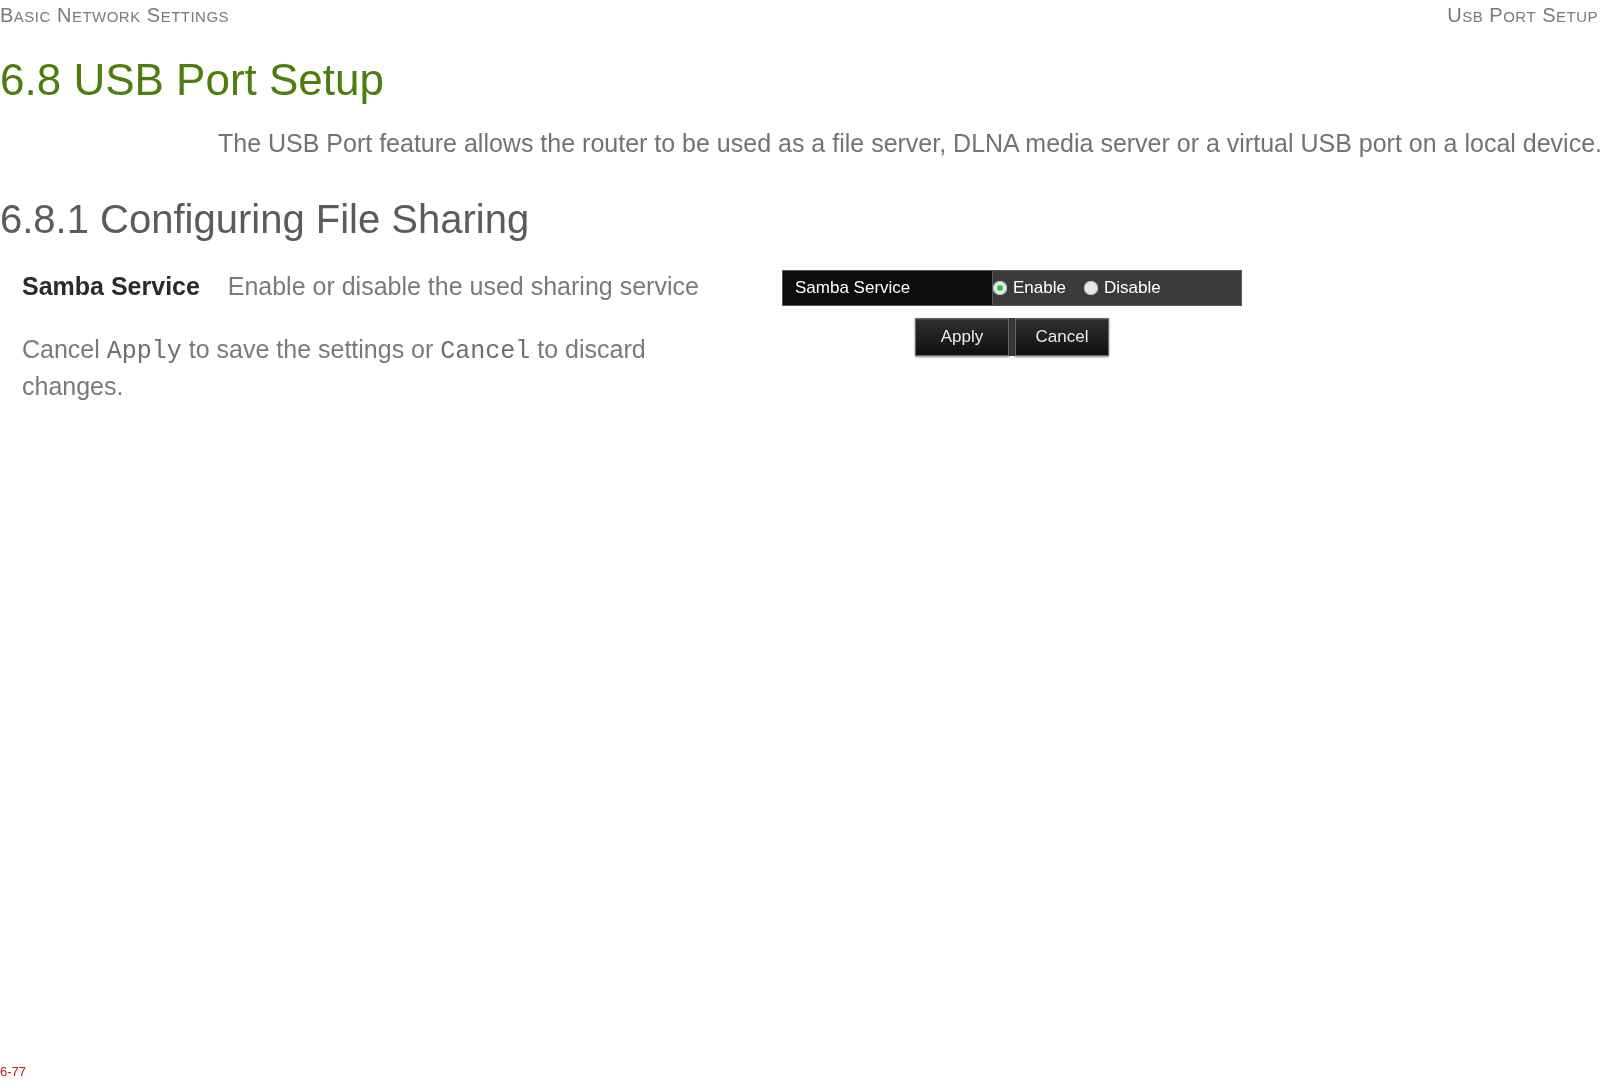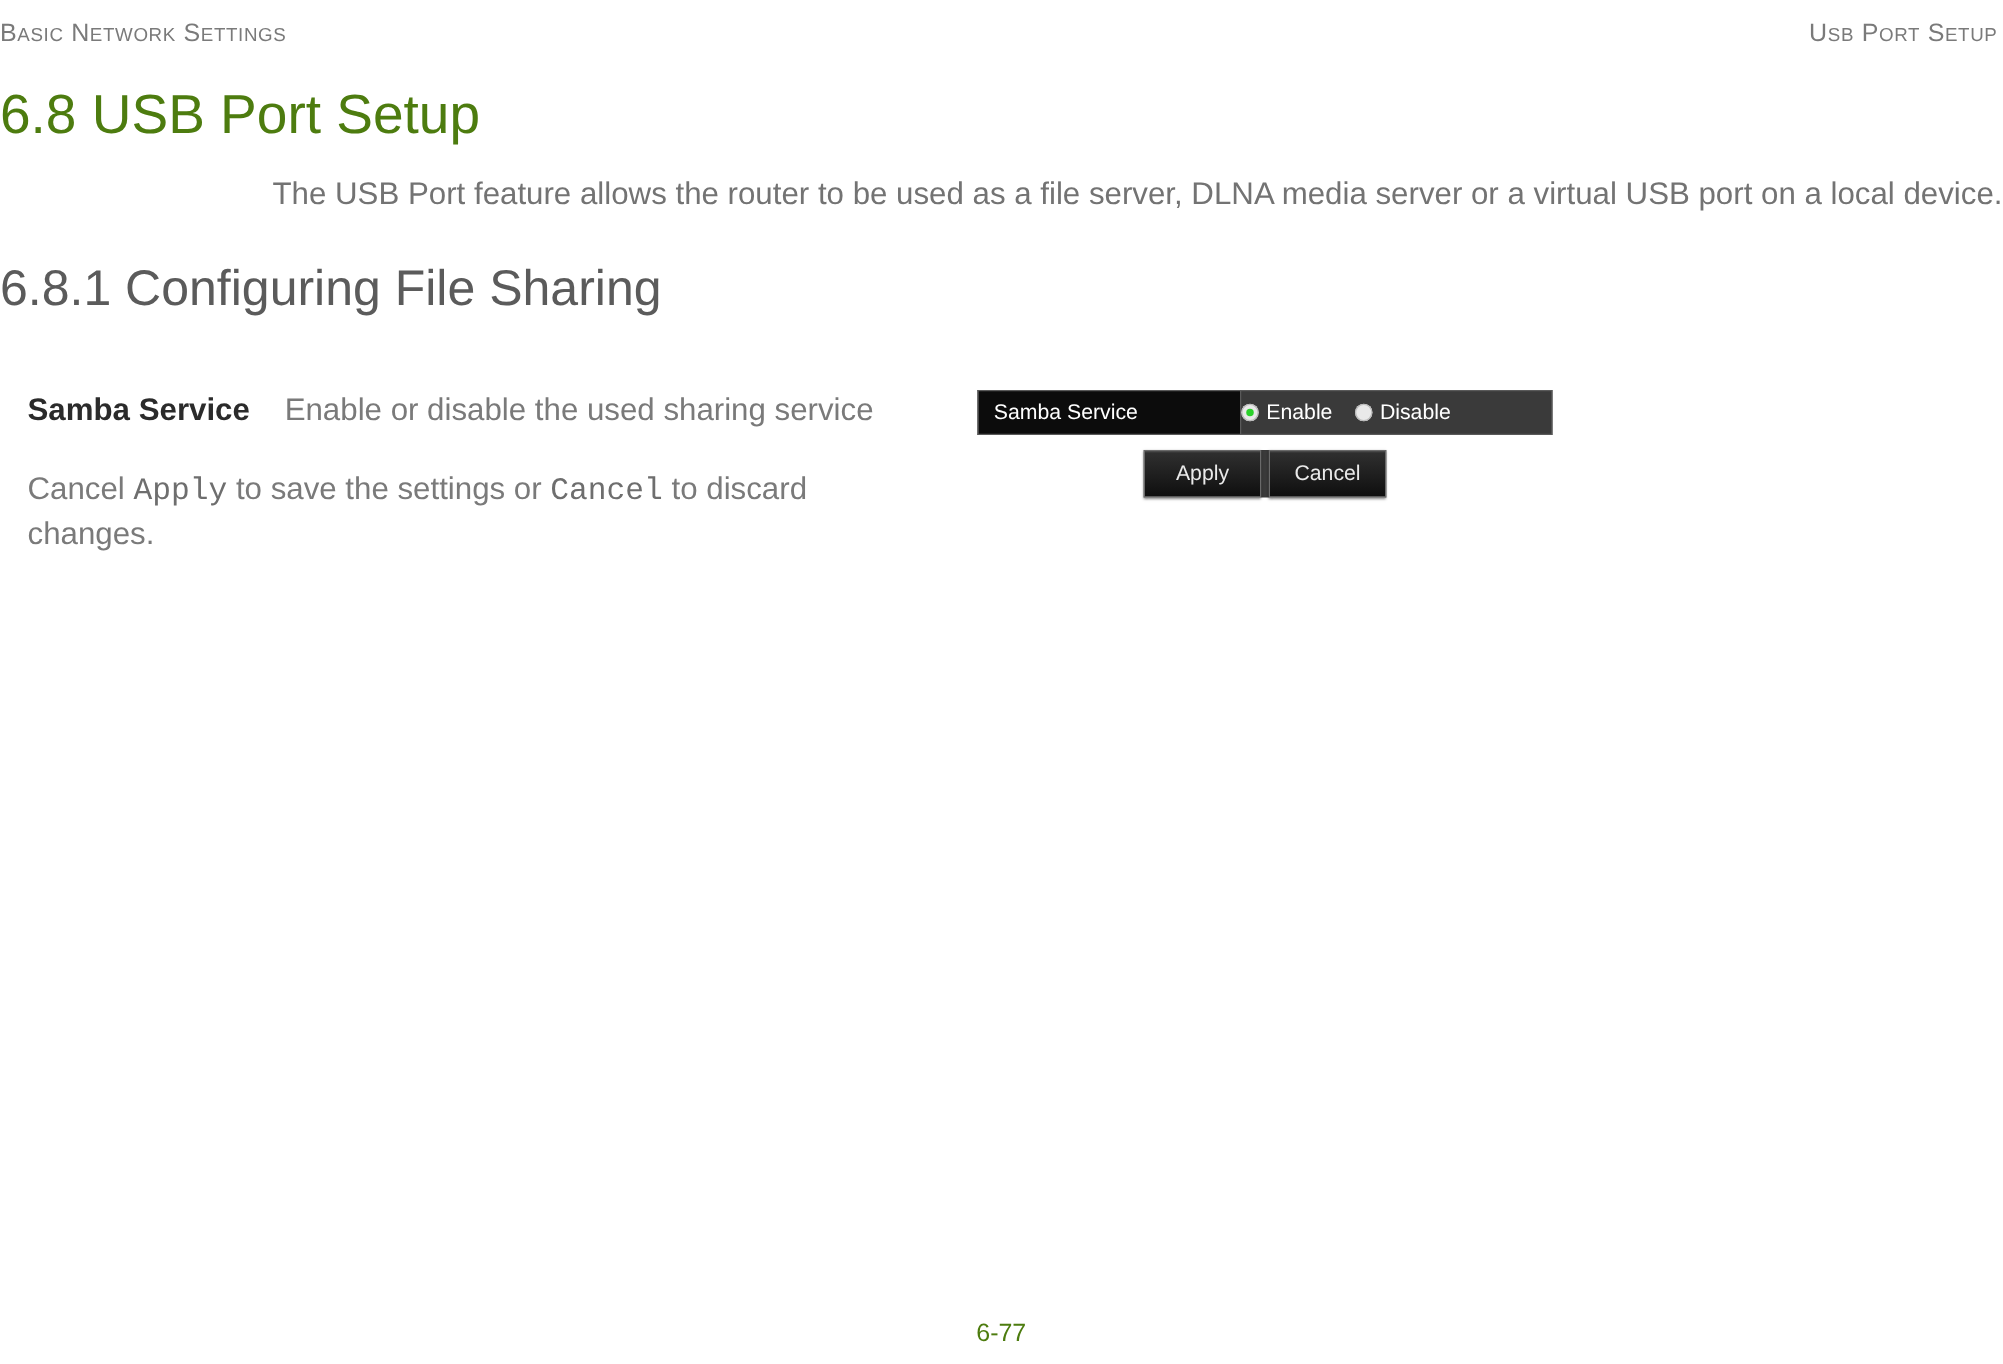--- a/index.html
+++ b/index.html
@@ -19,21 +19,21 @@
     padding: 0 0 0 0;
     position: relative;
   }
   .header-row {
     display: flex;
     justify-content: space-between;
     font-variant: small-caps;
     letter-spacing: 0.5px;
     color: #7a7a7a;
     font-size: 20px;
-    padding: 16px 4px 0 0;
+    padding: 4px 4px 0 0;
     gap: 40px;
   }
   .header-left {
     font-variant: small-caps;
   }
   .header-right {
     font-variant: small-caps;
   }
   h1.section-title {
     font-weight: 400;
@@ -46,21 +46,21 @@
     color: #737373;
     font-size: 25px;
     margin: 0 0 36px 0;
     line-height: 1.35;
     text-align: right;
   }
   h2.subsection-title {
     font-weight: 400;
     font-size: 40px;
     color: #5b5b5b;
-    margin: 0 0 58px 0;
+    margin: 0 0 28px 0;
     font-family: Verdana, Arial, sans-serif;
   }
   .content-row {
     display: flex;
     align-items: flex-start;
     gap: 40px;
   }
   .left-col {
     padding-left: 22px;
     flex: 1;
@@ -171,23 +171,22 @@
   .btn-wrap {
     display: flex;
     justify-content: center;
     width: 100%;
   }
   .page-footer {
     position: absolute;
     bottom: 12px;
     left: 0;
     width: 100%;
-    text-align: center;
-    color: #4d7c0f;
-    font-size: 20px;
+    color: #b91c1c;
+    font-size: 13px;
   }
   
   .sc-first { text-transform: uppercase; font-size: 20px; }
   .sc-rest  { text-transform: uppercase; font-size: 15px; letter-spacing: 0.5px; }
 </style>
 </head>
 <body>
 
 <div class="page">
 

